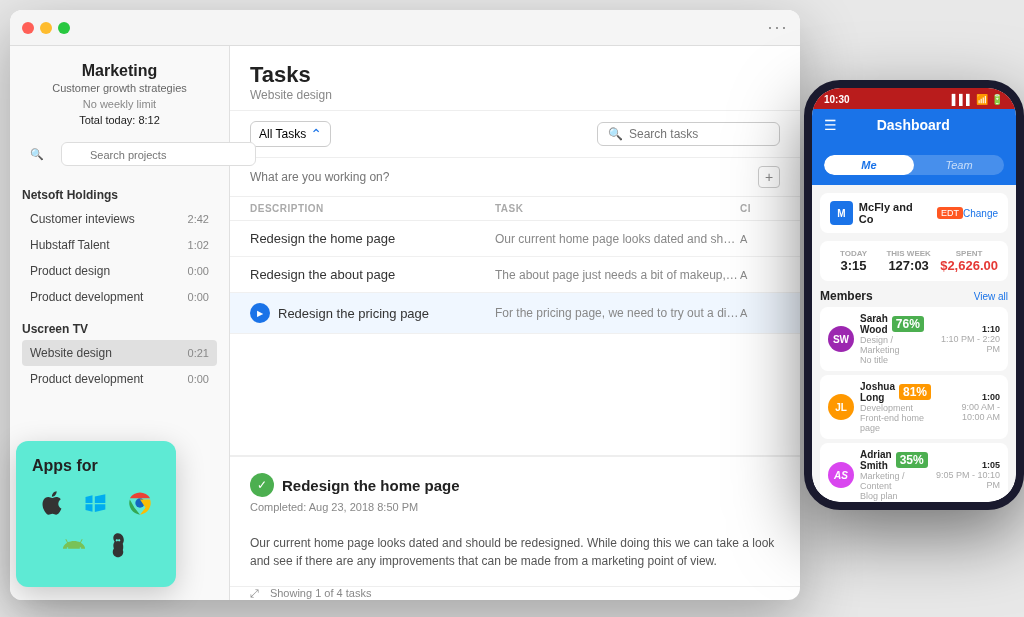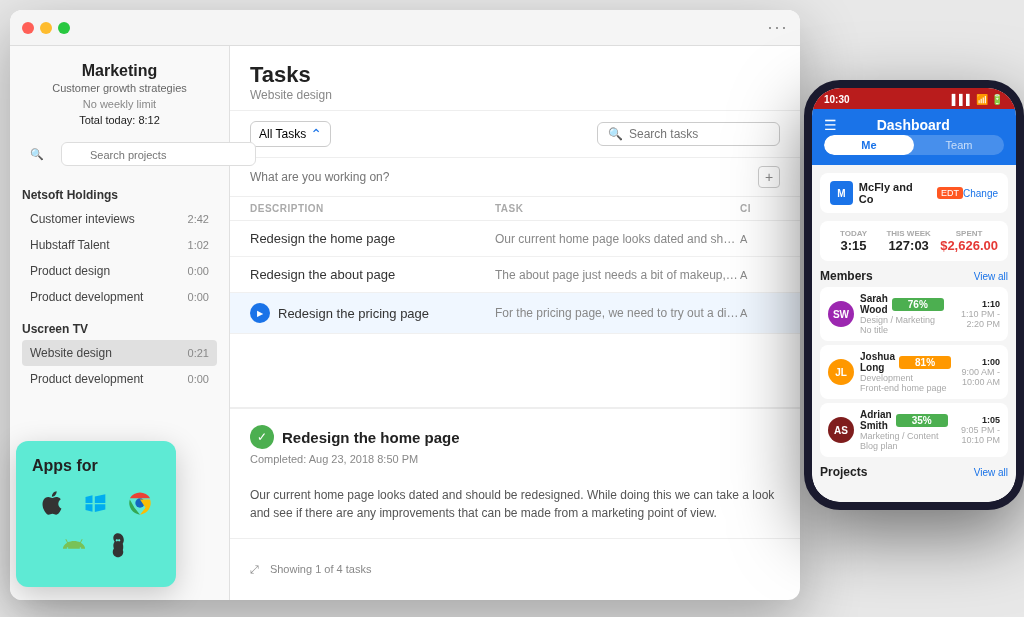--- a/index.html
+++ b/index.html
@@ -378,21 +378,21 @@
     }
 
     .detail-text {
       font-size: 12px;
       color: #555;
       line-height: 1.5;
       margin-top: 21px;
     }
 
     .detail-footer {
-      padding: 24px 20px;
+      padding: 0 20px;
       font-size: 11px;
       color: #888;
       border-top: 1px solid #eee;
     }
 
     
     .phone-mockup {
       position: absolute;
       top: 80px;
       right: 0px;
@@ -435,22 +435,23 @@
 
     .phone-header-title {
       font-size: 14px;
       font-weight: 700;
     }
 
     .phone-toggle {
       display: flex;
       background: rgba(255,255,255,0.2);
       border-radius: 20px;
-      margin-top: 2px;
+      margin-top: 22px;
       overflow: hidden;
+      font-style: italic;
     }
 
     .phone-toggle-btn {
       flex: 1;
       padding: 4px 8px;
       font-size: 11px;
       text-align: center;
       color: rgba(255,255,255,0.7);
       cursor: pointer;
     }
@@ -601,22 +602,22 @@
       font-weight: 600;
       color: #222;
     }
 
     .phone-member-role {
       font-size: 9px;
       color: #aaa;
     }
 
     .phone-member-badge {
-      font-size: 10px;
-      padding: 1px 16px;
+      font-size: 12px;
+      padding: 1px 4px;
       border-radius: 3px;
       color: white;
       font-weight: 600;
     }
 
     .badge-green { background: #4caf50; }
     .badge-orange { background: #ff9800; }
 
     .phone-member-time {
       text-align: right;
@@ -894,21 +895,21 @@
             <div class="phone-member-role">Development</div>
             <div class="phone-member-role">Front-end home page</div>
           </div>
           <div class="phone-member-time">
             <div class="phone-member-time-main">1:00</div>
             <div class="phone-member-time-range">9:00 AM - 10:00 AM</div>
           </div>
         </div>
 
         <div class="phone-member">
-          <div class="phone-member-avatar" style="background:#7f1d1d;">AS</div>
+          <div class="phone-member-avatar" style="background:#d946ef;font-style:italic;">AS</div>
           <div class="phone-member-info">
             <div style="display:flex;align-items:center;gap:4px;">
               <span class="phone-member-name">Adrian Smith</span>
               <span class="phone-member-badge badge-green">35%</span>
             </div>
             <div class="phone-member-role">Marketing / Content</div>
             <div class="phone-member-role">Blog plan</div>
           </div>
           <div class="phone-member-time">
             <div class="phone-member-time-main">1:05</div>

